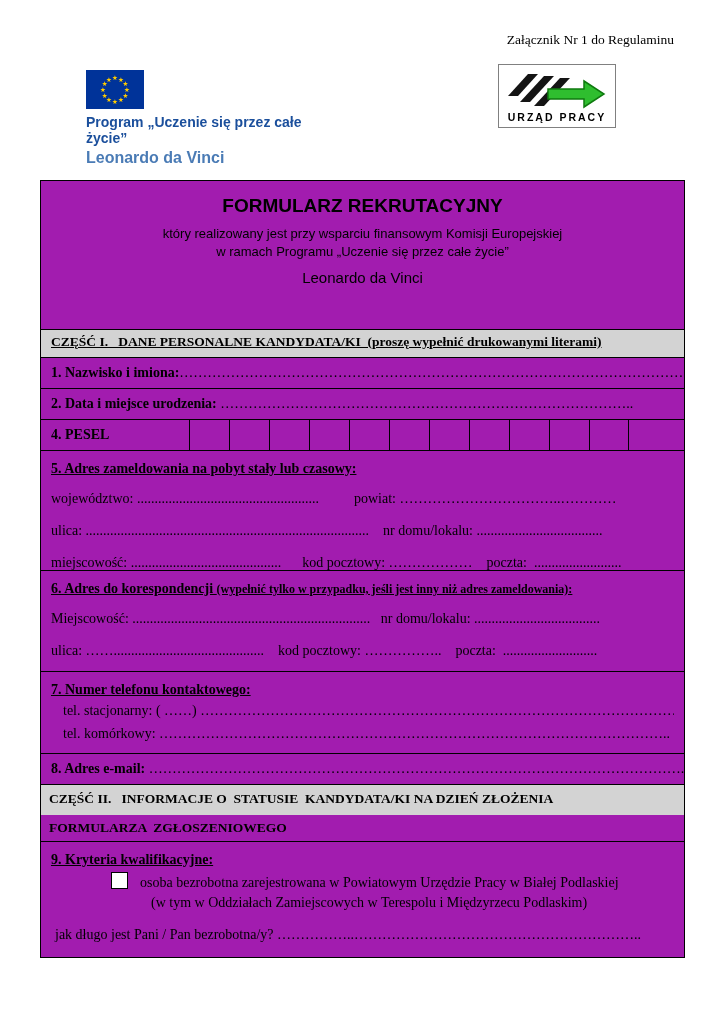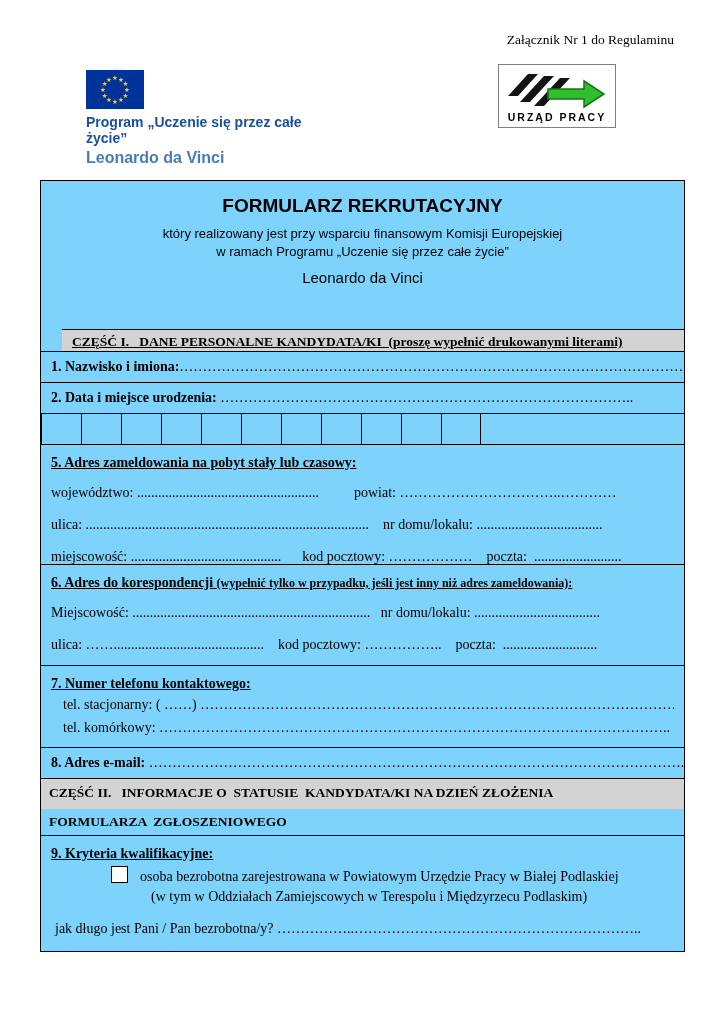--- a/index.html
+++ b/index.html
@@ -14,35 +14,35 @@
   .eu-row { display: flex; align-items: flex-start; }
   .dg-col { display: flex; flex-direction: column; margin-left: 8px; }
   .dg-text  { font-family: "Liberation Sans", sans-serif; font-size: 11px; font-weight: bold; color: #16489c; margin-top: 1px; }
   .program-line { font-family: "Liberation Sans", sans-serif; font-size: 14px; font-weight: bold; color: #1b4f9c; margin-top: 5px; }
   .leonardo { font-family: "Liberation Sans", sans-serif; font-size: 16px; font-weight: bold; color: #4a7bb5; margin-top: 3px; }
   .up-block { position: absolute; left: 498px; top: 64px; text-align: right; }
 
   
   .form-table {
     position: absolute; left: 40px; top: 180px; width: 645px;
-    border: 1px solid #000; box-sizing: border-box; background: #7dd3fc;
+    border: 1px solid #000; box-sizing: border-box; background: #a21caf;
   }
   .row { border-top: 1px solid #000; box-sizing: border-box; overflow: hidden; }
   .row:first-child { border-top: none; }
 
   .title-block { height: 148px; text-align: center; font-family: "Liberation Sans", sans-serif; padding-top: 14px; }
   .tb-title { font-size: 19px; font-weight: bold; margin-bottom: 9px; }
   .tb-sub   { font-size: 13px; margin-bottom: 5px; }
   .tb-proj  { font-size: 16px; font-weight: bold; }
   .tb-line  { font-size: 13px; margin-bottom: 3px; }
   .tb-leo   { font-size: 15px; margin-top: 10px; }
 
   .grey-bar { background: #d3d3d3; }
-  .part1-header { height: 22px; padding: 4px 10px 0; font-size: 13.5px; font-weight: bold;
-                  text-decoration: underline; white-space: pre; margin-left: 21px; }
+  .part1-header { height: 28px; padding: 4px 10px 0; font-size: 13.5px; font-weight: bold;
+                  text-decoration: underline; white-space: pre; }
 
   .field-row { height: 31px; padding: 7px 10px 0; font-size: 14px; white-space: pre; }
   .field-row b { font-weight: bold; }
 
   .pesel-row { height: 31px; display: flex; align-items: stretch; }
   .pesel-label { width: 148px; padding: 7px 0 0 10px; font-size: 14px; font-weight: bold; box-sizing: border-box; }
   .pesel-cell { width: 40px; border-left: 1px solid #000; box-sizing: border-box; }
   .pesel-cell.last { border-right: 1px solid #000; }
   .pesel-filler { flex: 1; }
 
@@ -119,20 +119,21 @@
       <div class="tb-leo">Leonardo da Vinci</div>
     </div>
 
     <div class="row grey-bar part1-header">CZĘŚĆ I.   DANE PERSONALNE KANDYDATA/KI  (proszę wypełnić drukowanymi literami)</div>
 
     <div class="row field-row"><b>1. Nazwisko i imiona:</b><span>…………………………………………………………………………………………………</span></div>
 
     <div class="row field-row"><b>2. Data i miejsce urodzenia: </b><span>……………………………………………………………………………..</span></div>
 
     <div class="row pesel-row">
+      <div class="pesel-label">4. PESEL</div>
       <div class="pesel-cell"></div>
       <div class="pesel-cell"></div>
       <div class="pesel-cell"></div>
       <div class="pesel-cell"></div>
       <div class="pesel-cell"></div>
       <div class="pesel-cell"></div>
       <div class="pesel-cell"></div>
       <div class="pesel-cell"></div>
       <div class="pesel-cell"></div>
       <div class="pesel-cell"></div>

